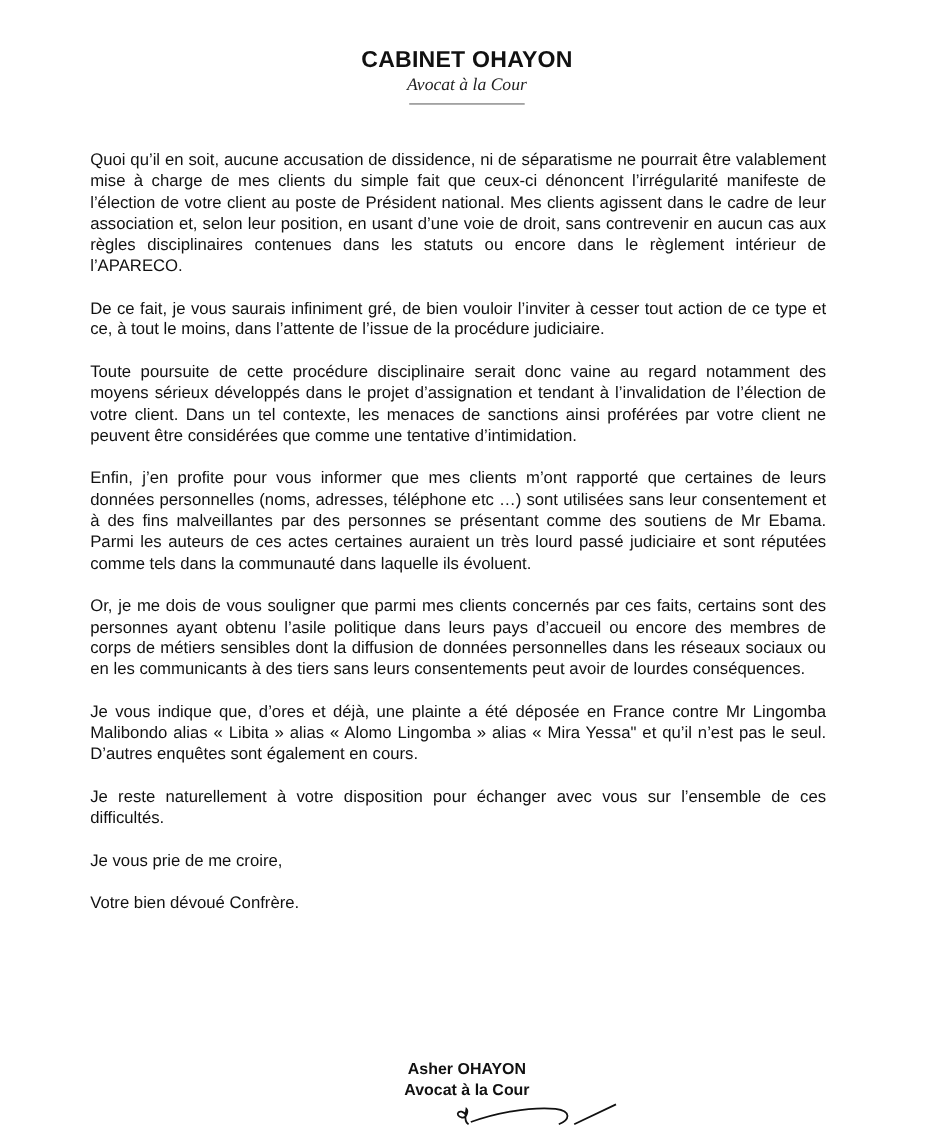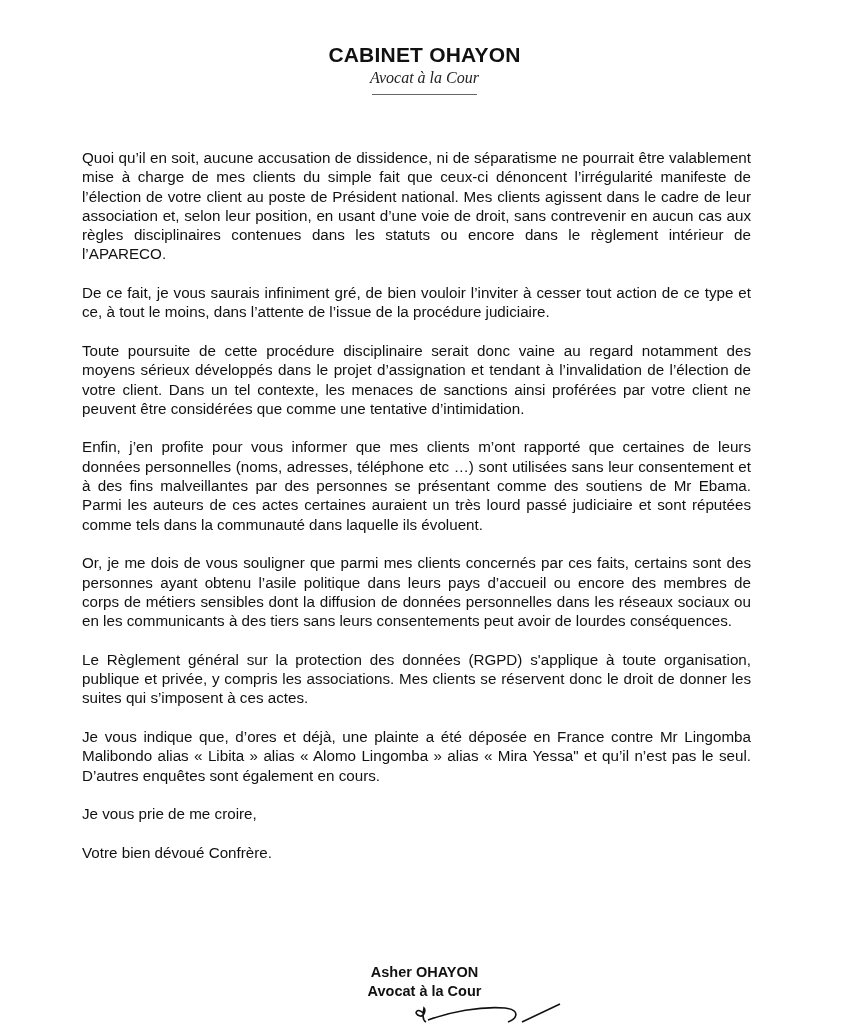--- a/index.html
+++ b/index.html
@@ -2,42 +2,42 @@
 <html><head>
   <meta charset="utf-8">
   <style>
     html, body { margin: 0; padding: 0; background: #ffffff; }
     body { width: 849px; height: 1023px; overflow: hidden; position: relative; color: #111; }
     .header { position: absolute; top: 42px; left: 0; width: 849px; text-align: center; }
     .firm { font-family: "Liberation Sans", sans-serif; font-weight: bold; font-size: 21px; line-height: 26px; letter-spacing: 0.2px; }
     .sub { font-family: "Liberation Serif", serif; font-style: italic; font-size: 16px; line-height: 19px; color: #222; }
     .toque { font-family: "Liberation Serif", serif; font-style: italic; font-size: 14px; line-height: 18px; color: #222; }
     .rule { width: 105px; height: 0; border-top: 1px solid #666; margin: 7px auto 0; }
-    .body { position: absolute; top: 148px; left: 82px; width: 669px; font-family: "Liberation Sans", sans-serif; font-size: 15.2px; line-height: 19.3px; }
+    .body { position: absolute; top: 136px; left: 82px; width: 669px; font-family: "Liberation Sans", sans-serif; font-size: 15.2px; line-height: 19.3px; }
     .body p { margin: 0 0 19.3px 0; text-align: justify; }
     .sig { position: absolute; top: 963px; left: 0; width: 849px; text-align: center; font-family: "Liberation Sans", sans-serif; font-weight: bold; font-size: 14.5px; line-height: 19px; }
     .signature { position: absolute; top: 1000px; left: 410px; width: 160px; height: 23px; }
   </style>
 </head>
 <body>
 
 <div class="header">
   <div class="firm">CABINET OHAYON</div>
   <div class="sub">Avocat à la Cour</div>
   <div class="rule"></div>
 </div>
 
 <div class="body">
   <p>Quoi qu’il en soit, aucune accusation de dissidence, ni de séparatisme ne pourrait être valablement mise à charge de mes clients du simple fait que ceux-ci dénoncent l’irrégularité manifeste de l’élection de votre client au poste de Président national. Mes clients agissent dans le cadre de leur association et, selon leur position, en usant d’une voie de droit, sans contrevenir en aucun cas aux règles disciplinaires contenues dans les statuts ou encore dans le règlement intérieur de l’APARECO.</p>
   <p>De ce fait, je vous saurais infiniment gré, de bien vouloir l’inviter à cesser tout action de ce type et ce, à tout le moins, dans l’attente de l’issue de la procédure judiciaire.</p>
   <p>Toute poursuite de cette procédure disciplinaire serait donc vaine au regard notamment des moyens sérieux développés dans le projet d’assignation et tendant à l’invalidation de l’élection de votre client. Dans un tel contexte, les menaces de sanctions ainsi proférées par votre client ne peuvent être considérées que comme une tentative d’intimidation.</p>
   <p>Enfin, j’en profite pour vous informer que mes clients m’ont rapporté que certaines de leurs données personnelles (noms, adresses, téléphone etc …) sont utilisées sans leur consentement et à des fins malveillantes par des personnes se présentant comme des soutiens de Mr Ebama. Parmi les auteurs de ces actes certaines auraient un très lourd passé judiciaire et sont réputées comme tels dans la communauté dans laquelle ils évoluent.</p>
   <p>Or, je me dois de vous souligner que parmi mes clients concernés par ces faits, certains sont des personnes ayant obtenu l’asile politique dans leurs pays d’accueil ou encore des membres de corps de métiers sensibles dont la diffusion de données personnelles dans les réseaux sociaux ou en les communicants à des tiers sans leurs consentements peut avoir de lourdes conséquences.</p>
-  <p>Le Règlement général sur la protection des données (RGPD) s'applique à toute organisation, publique et privée, y compris les associations. Mes clients se réservent donc le droit de donner les suites qui s’imposent à ces actes.</p>
   <p>Je vous indique que, d’ores et déjà, une plainte a été déposée en France contre Mr Lingomba Malibondo alias « Libita » alias « Alomo Lingomba » alias « Mira Yessa" et qu’il n’est pas le seul. D’autres enquêtes sont également en cours.</p>
+  <p>Je reste naturellement à votre disposition pour échanger avec vous sur l’ensemble de ces difficultés.</p>
   <p>Je vous prie de me croire,</p>
   <p>Votre bien dévoué Confrère.</p>
 </div>
 
 <div class="sig">
   <div>Asher OHAYON</div>
   <div>Avocat à la Cour</div>
 </div>
 
 <svg class="signature" viewBox="0 0 160 23">

